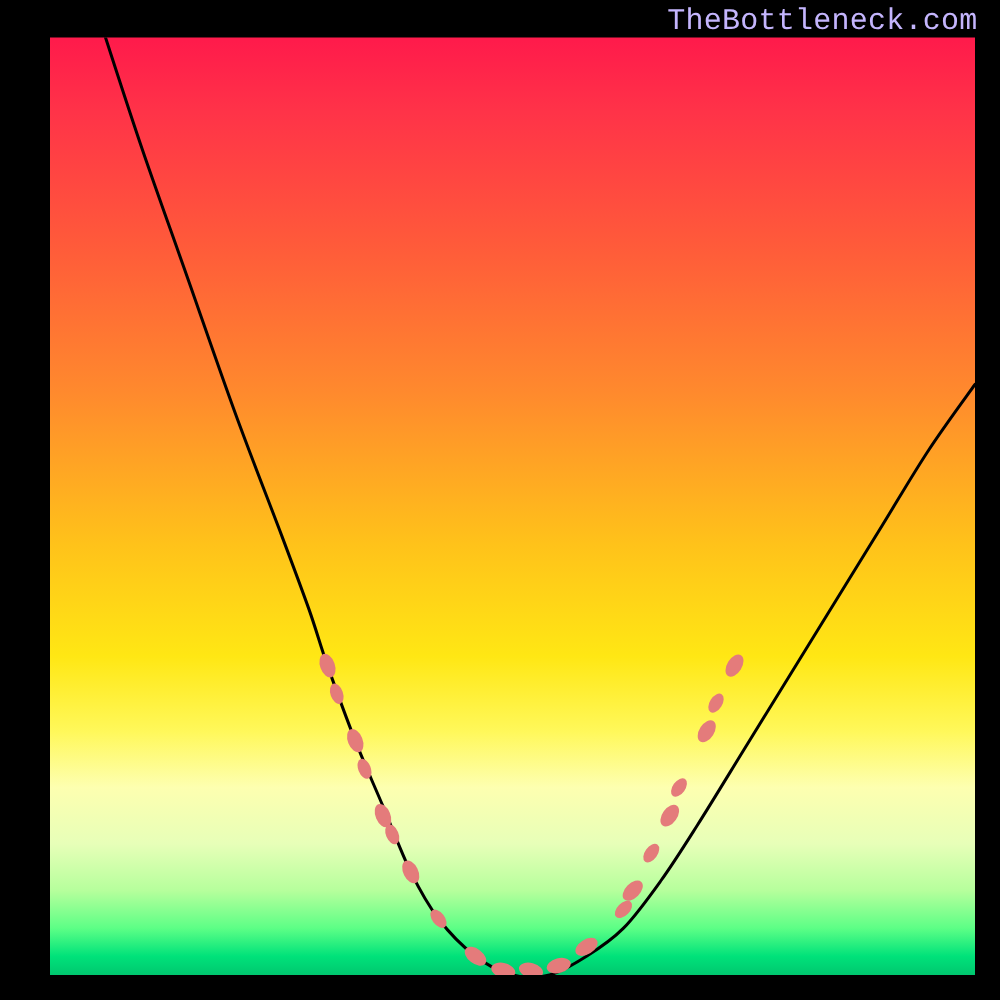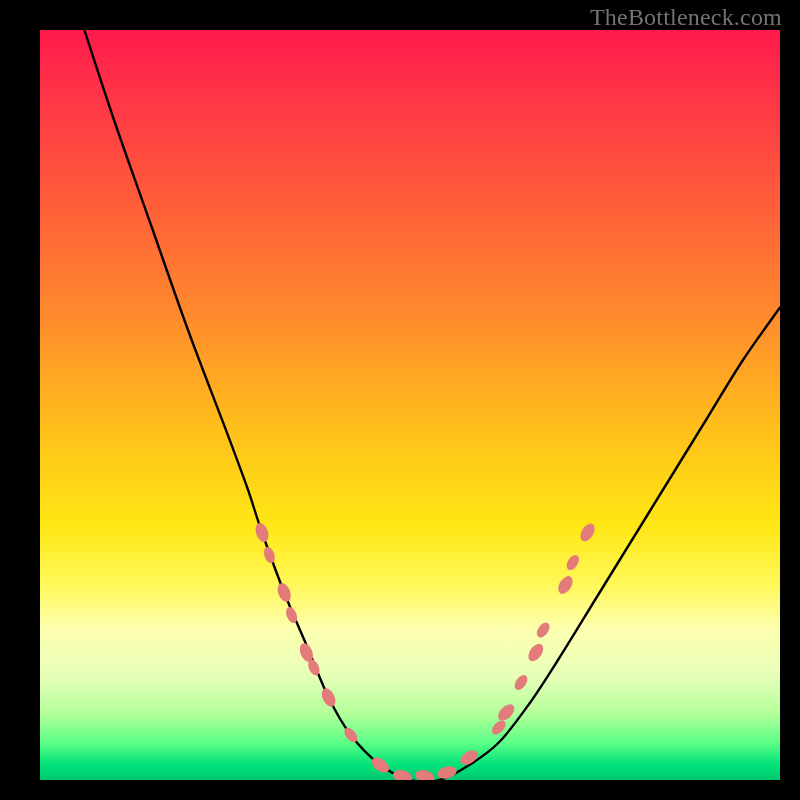--- a/index.html
+++ b/index.html
@@ -37,25 +37,25 @@
       #b6ff9c 91%,
       #5dff86 95%,
       #00e27a 98%,
       #00c76f 100%
     );
   }
   .watermark {
     position: absolute;
     top: 4px;
     right: 18px;
-    color: #737373;
+    color: #c4b5fd;
     font-size: 24px;
     font-weight: 500;
     letter-spacing: 0.2px;
-    font-family: Liberation Serif, serif;
+    font-family: Liberation Mono, monospace;
   }
   svg.curve {
     position: absolute;
     left: 0;
     top: 0;
     width: 740px;
     height: 750px;
   }
 </style>
 </head>

